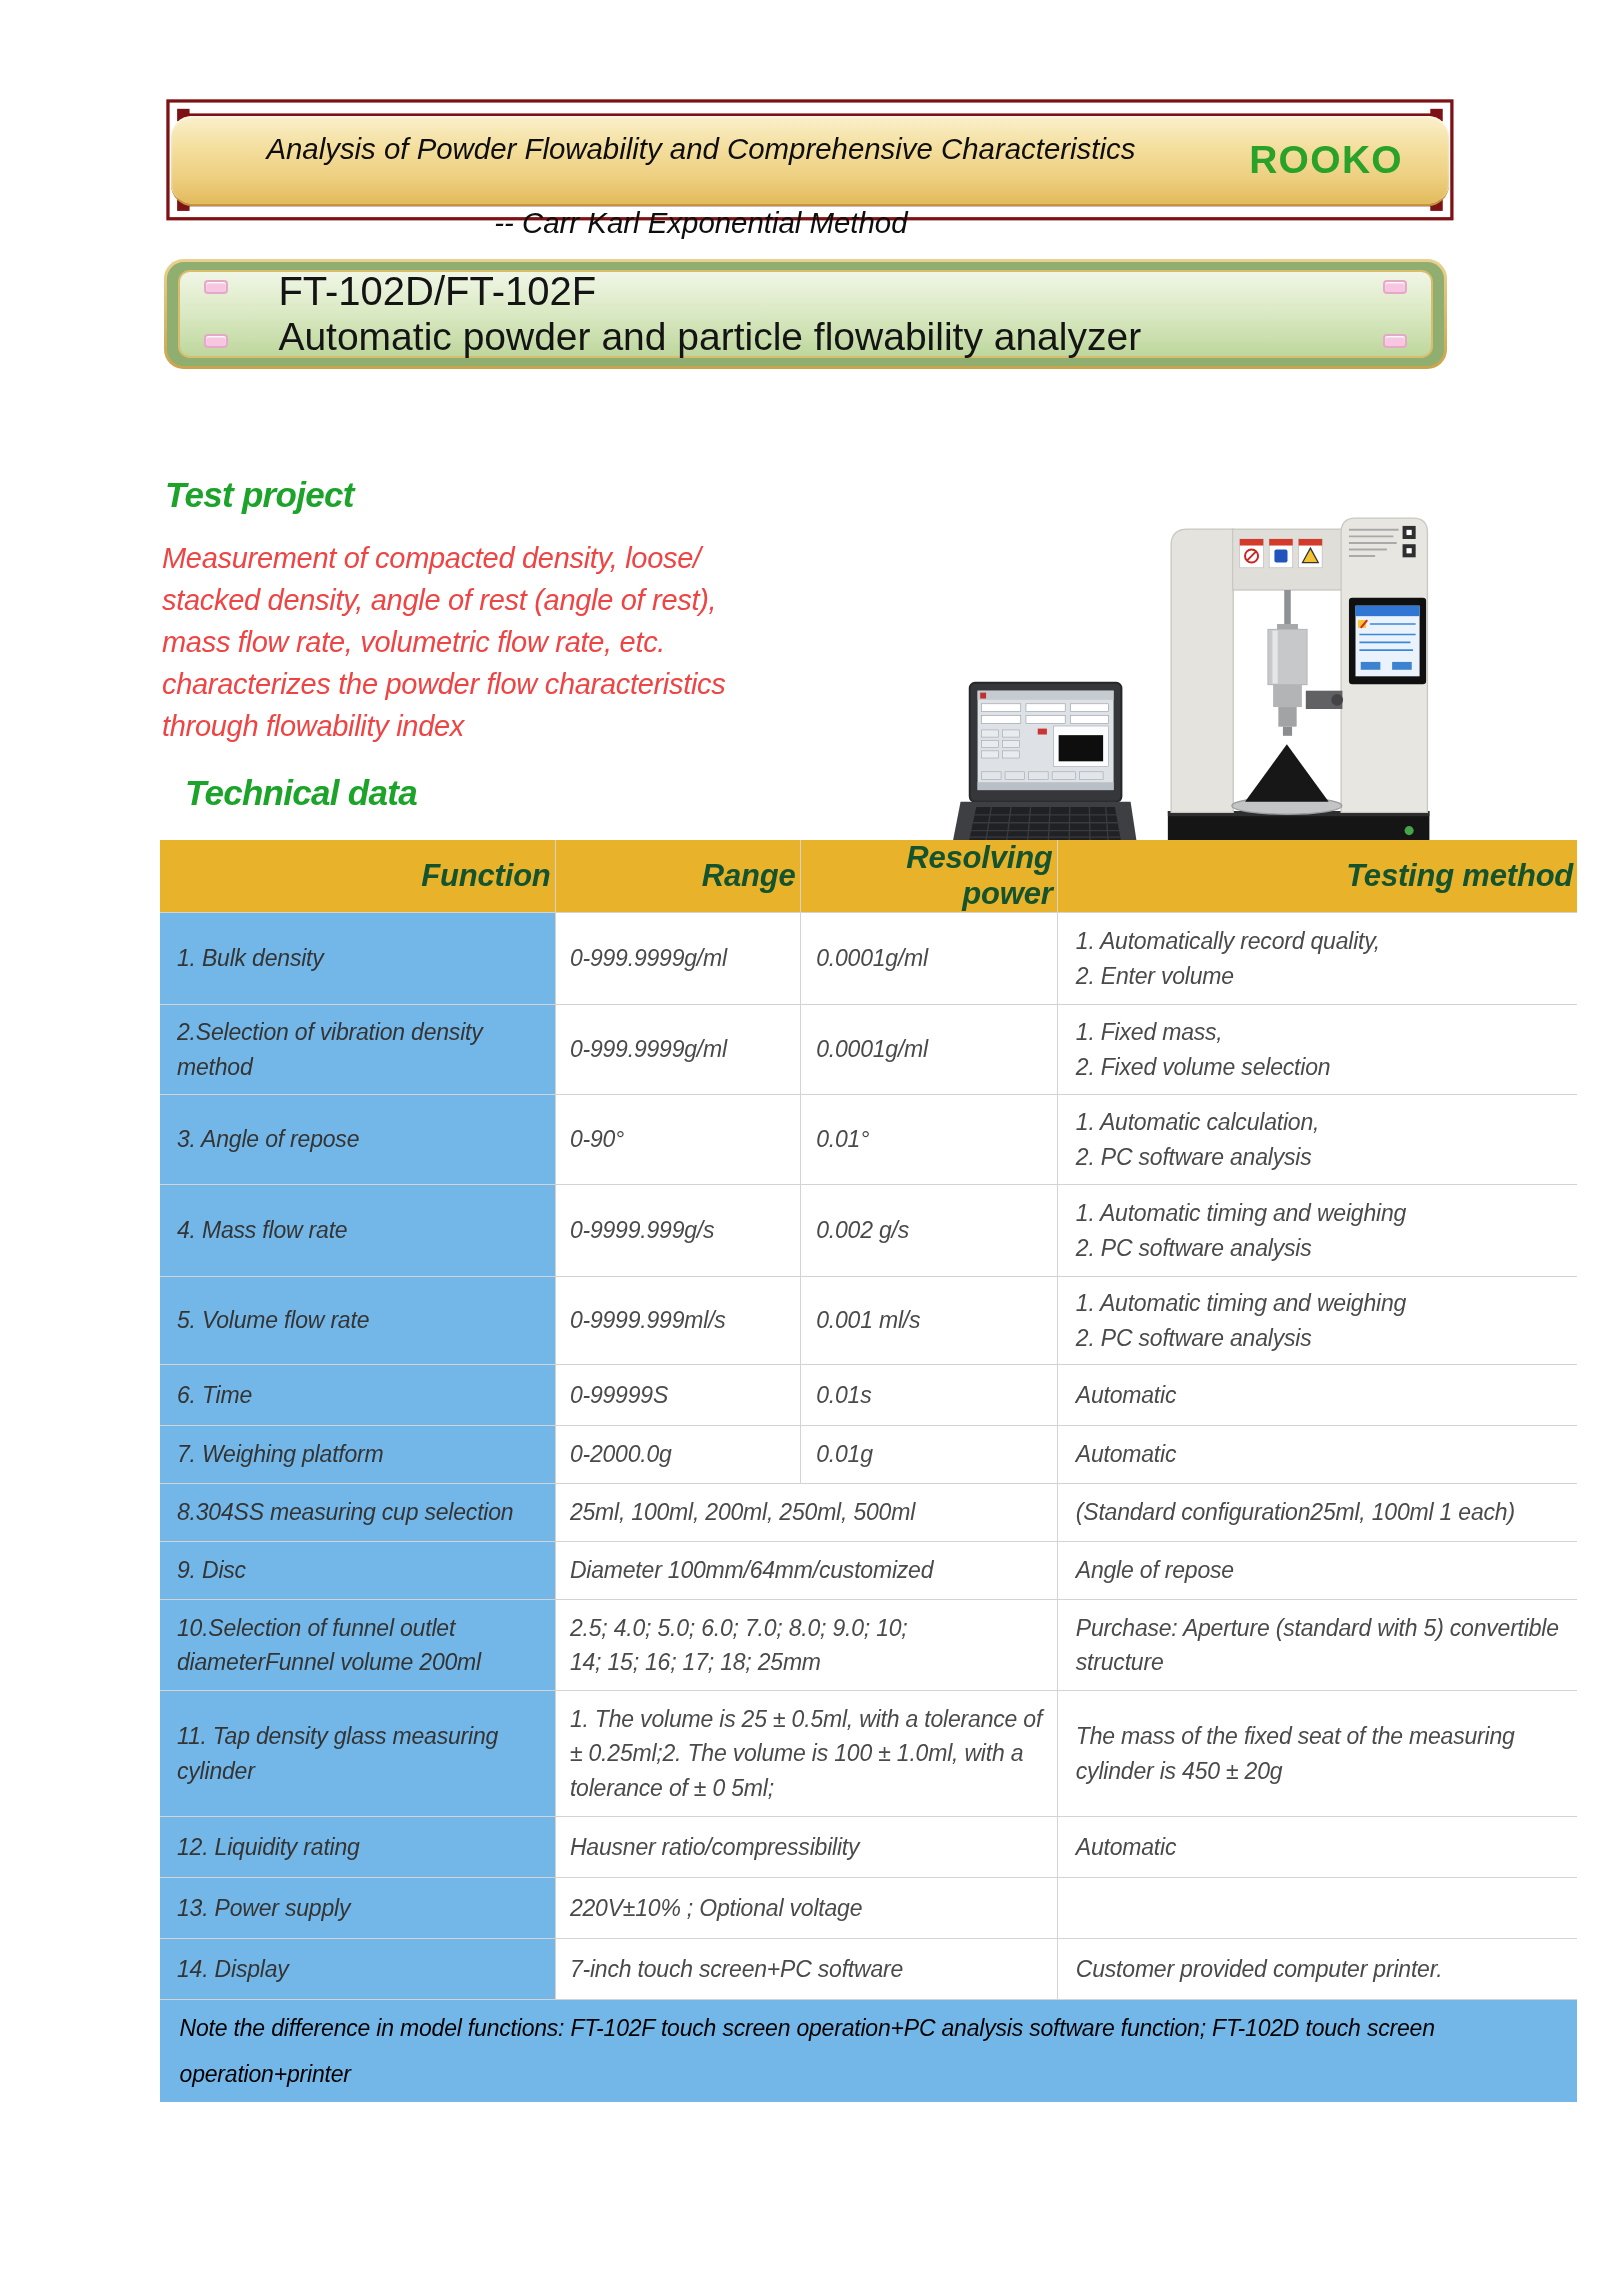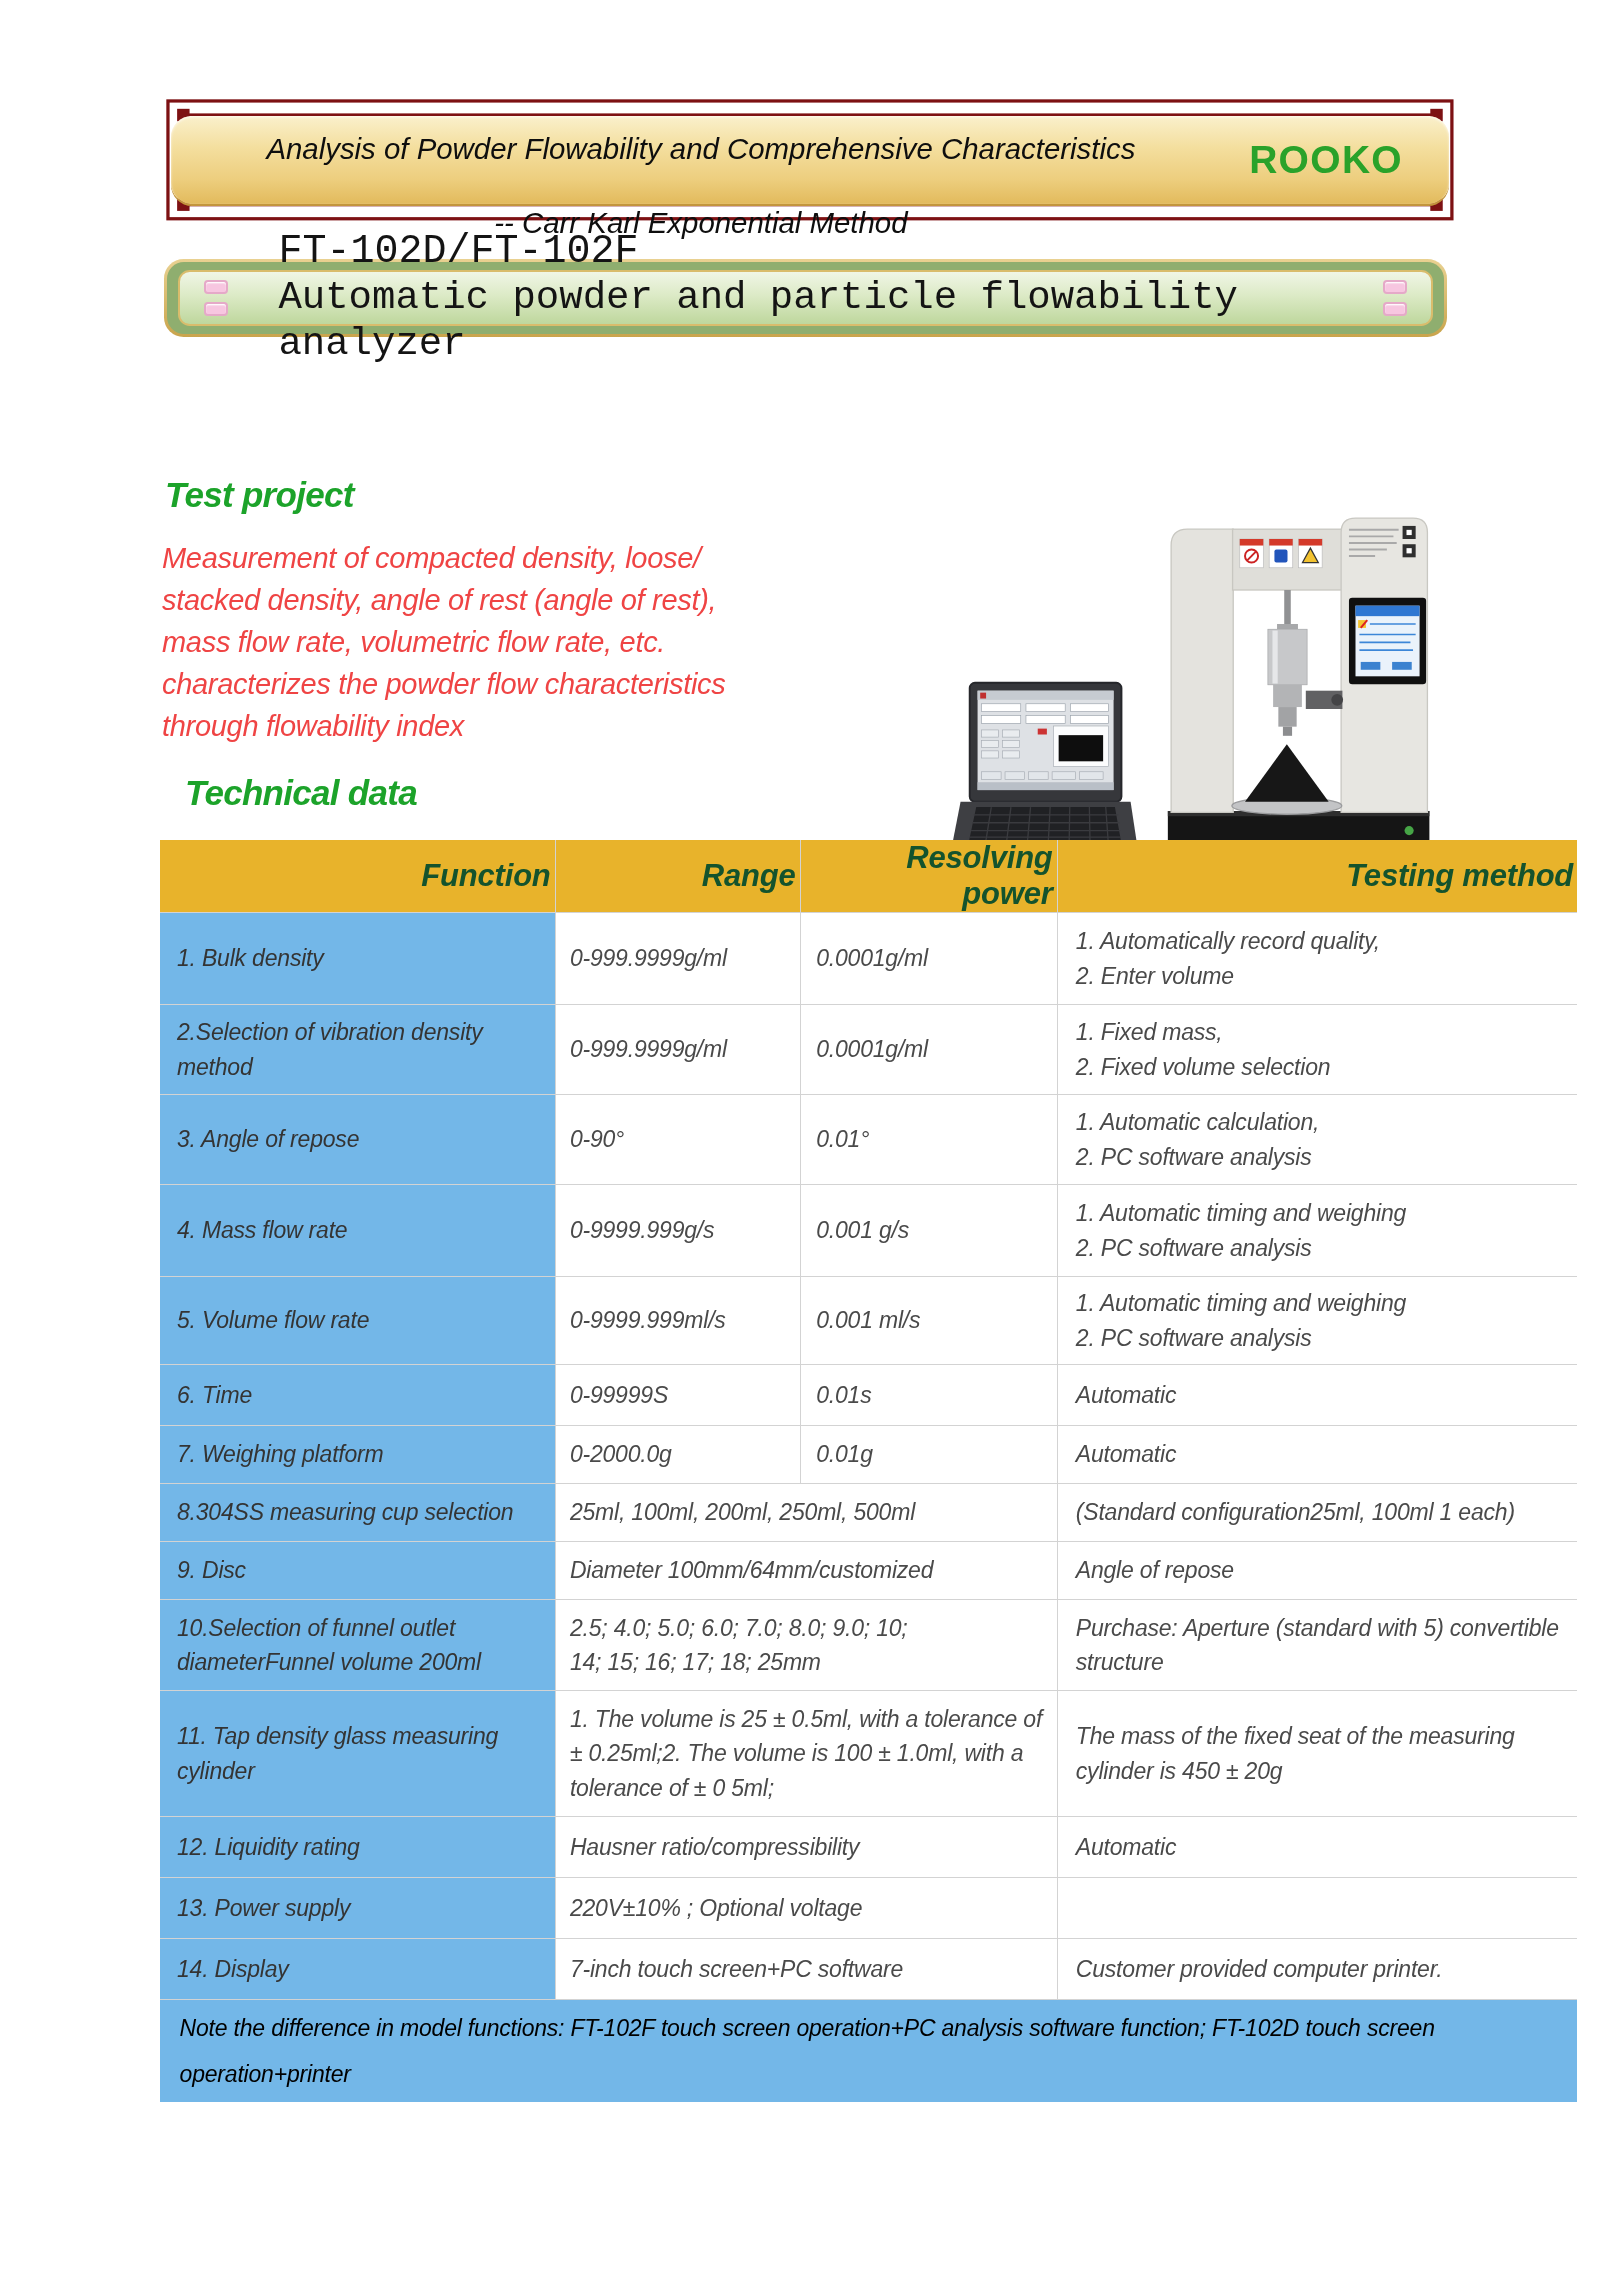--- a/index.html
+++ b/index.html
@@ -21,21 +21,21 @@
   .banner1-text {
     position:absolute; left:29.4px; top:31px; width:1011px; text-align:center;
     font-style:italic; font-size:29.4px; line-height:37px; color:#0E0E0E; font-weight:500;
     white-space:pre-line;
   }
   .rooko {
     position:absolute; right:51px; top:50%; transform:translateY(-50%);
     font-weight:bold; font-size:39px; color:#2AA22A; letter-spacing:1.3px; font-style:normal;
   }
   
-  .banner2 { position:absolute; left:164px; top:259px; width:1283px; height:78px;font-family:Liberation Mono, monospace; }
+  .banner2 { position:absolute; left:164px; top:259px; width:1283px; height:110px; }
   .b2-outer { position:absolute; inset:0; border-radius:19.6px;
     background:linear-gradient(180deg,#E9D191,#C9A44C); }
   .b2-green { position:absolute; inset:3.3px; border-radius:17px; background:#8FAE6F; }
   .b2-inner { position:absolute; inset:11px 14.4px; border-radius:11.8px;
     border:2px solid #D9BC6C;
     background:linear-gradient(180deg,#F0F6E6 0%,#DCEAC6 45%,#BED79D 100%); }
   .pink-tab { position:absolute; width:23.6px; height:13.7px; border-radius:3.9px;
     background:#F7C6E0; border:2px solid #E5A9C8; box-shadow:inset 0 1.3px 1.3px #fff; }
   .pt-tl { left:23.6px;  top:7.9px; }
   .pt-bl { left:23.6px;  bottom:7.9px; }
@@ -285,21 +285,21 @@
         <tr style="height: 90px;">
           <td class="fn">3. Angle of repose</td>
           <td class="rg">0-90°</td>
           <td class="rs">0.01°</td>
           <td class="mt">1. Automatic calculation,
 2. PC software analysis</td>
         </tr>
         <tr style="height: 92px;">
           <td class="fn">4. Mass flow rate</td>
           <td class="rg">0-9999.999g/s</td>
-          <td class="rs">0.001 g/s</td>
+          <td class="rs">0.002 g/s</td>
           <td class="mt">1. Automatic timing and weighing
 2. PC software analysis</td>
         </tr>
         <tr style="height: 88px;">
           <td class="fn">5. Volume flow rate</td>
           <td class="rg">0-9999.999ml/s</td>
           <td class="rs">0.001 ml/s</td>
           <td class="mt">1. Automatic timing and weighing
 2. PC software analysis</td>
         </tr>

